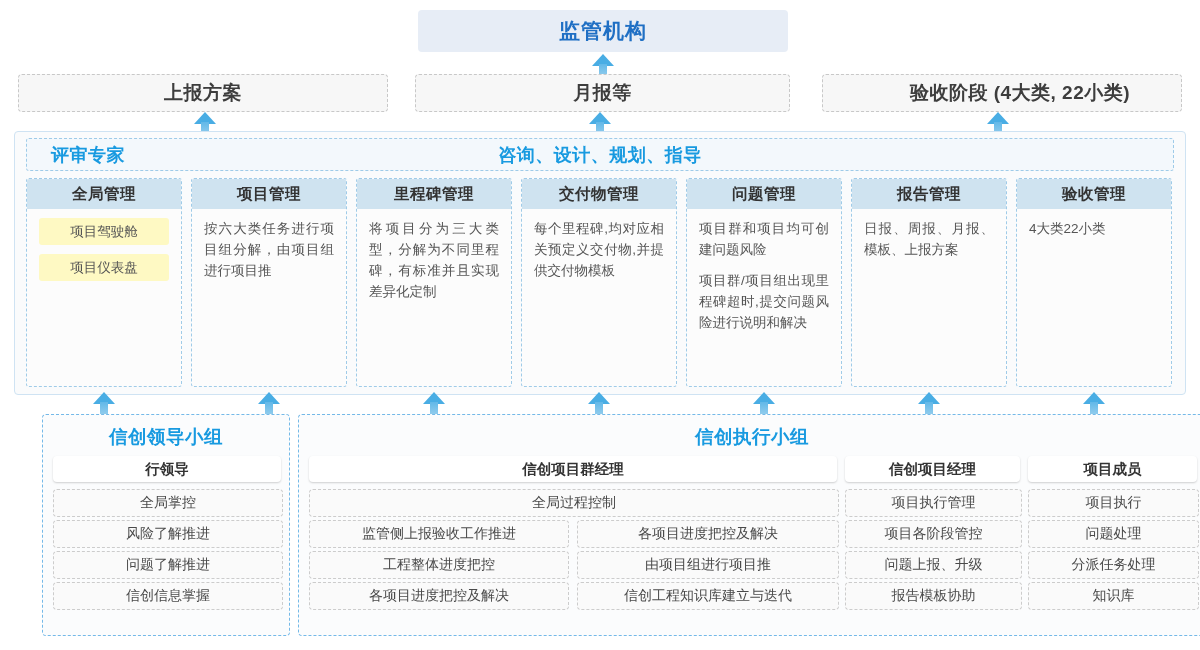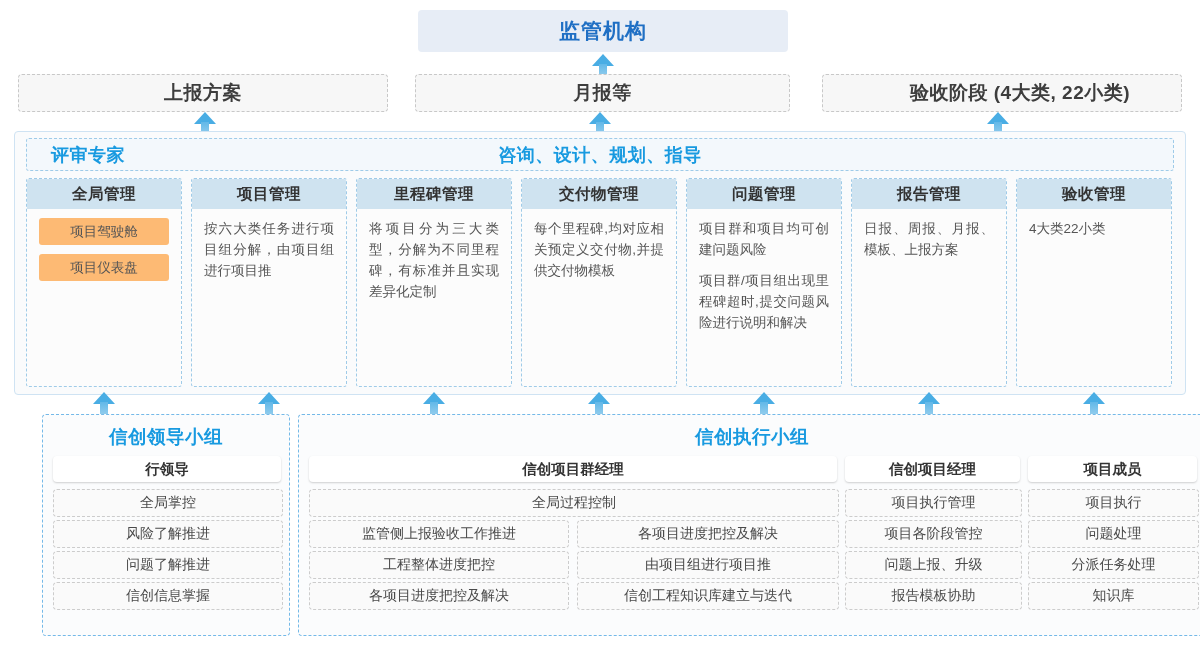--- a/index.html
+++ b/index.html
@@ -71,21 +71,21 @@
     display:flex;align-items:center;justify-content:center;
     color:#333;font-size:15.5px;font-weight:bold;letter-spacing:.5px;
   }
   .mcard .mbody{padding:9px 12px 0 12px;}
   .mcard .mpara{
     color:#555;font-size:13.5px;line-height:21px;
     text-align:justify;text-justify:inter-ideograph;
     margin:0 0 10px 0;
   }
   .mcard .mpill{
-    background:#fdba74;border-radius:3px;height:27px;
+    background:#fef9c3;border-radius:3px;height:27px;
     display:flex;align-items:center;justify-content:center;
     color:#555;font-size:13.5px;margin-bottom:9px;
   }
 
   
   .grp{
     top:414px;height:222px;
     border:1px dashed #74b9e8;border-radius:4px;
     background:#fbfcfd;
     margin-left:24px;

